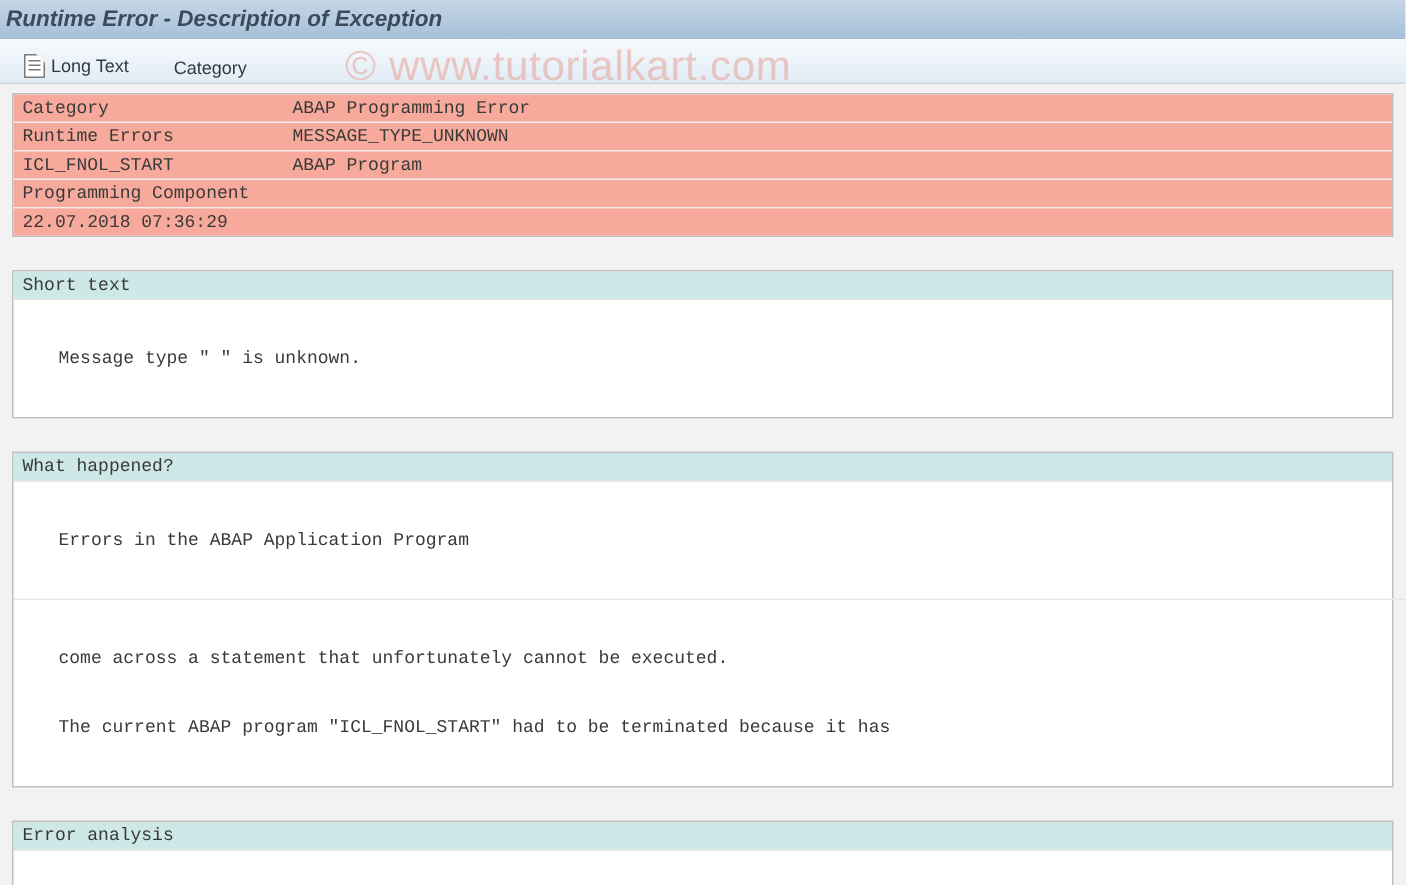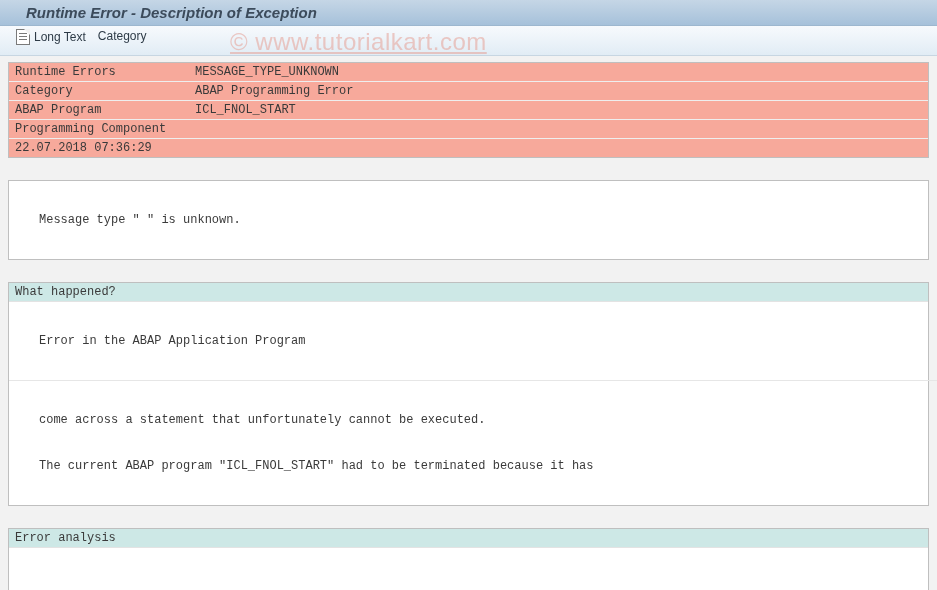--- a/index.html
+++ b/index.html
@@ -8,38 +8,39 @@
     height: 590px;
     font-family: "Lucida Console", Monaco, "Courier New", monospace;
     font-size: 12px;
     background: #f2f2f2;
     overflow: hidden;
     color: #3a3a3a;
   }
   .title-bar {
     background: linear-gradient(#c5d6e6, #a6c1da);
     border-bottom: 1px solid #9db7cf;
-    padding: 0 26px;
+    padding: 0 4px;
     height: 26px;
     display: flex;
     align-items: center;
   }
   .title-bar h1 {
     font-family: Arial, sans-serif;
     font-size: 15px;
     font-style: italic;
     font-weight: bold;
     color: #3c4b5b;
   }
   .toolbar {
     background: linear-gradient(#f7fafd, #e1ecf5);
     border-bottom: 1px solid #c7d6e2;
     height: 30px;
     display: flex;
-    align-items: flex-start;
+    align-items: flex-end;
+    gap: 18px;
     padding: 0 10px;
     font-family: Arial, sans-serif;
     font-size: 12px;
   }
   .toolbar .btn {
     display: flex;
     align-items: center;
     gap: 4px;
     padding: 3px 6px;
     cursor: pointer;
@@ -108,26 +109,25 @@
   .section-body .divider {
     border-top: 1px solid #e6e6e6;
     margin: 2px -30px 2px -30px;
   }
 
   .watermark {
     position: fixed;
     top: 28px;
     left: 230px;
     font-family: Arial, sans-serif;
-    font-size: 24px;
+    font-size: 28px;
     color: rgba(230, 160, 150, 0.55);
     pointer-events: none;
     user-select: none;
     letter-spacing: 0.5px;
-    text-decoration: underline;
   }
 </style>
 </head>
 <body>
 
 <div class="title-bar">
   <h1>Runtime Error - Description of Exception</h1>
 </div>
 
 <div class="toolbar">
@@ -139,49 +139,50 @@
     <span>Category</span>
   </div>
 </div>
 
 <div class="watermark">©  www.tutorialkart.com</div>
 
 <div class="content">
 
   <div class="block summary">
     <div class="row">
+      <div class="cell">Category</div>
+      <div class="cell">ABAP Programming Error</div>
+    </div>
+    <div class="row">
       <div class="cell">Runtime Errors</div>
       <div class="cell">MESSAGE_TYPE_UNKNOWN</div>
     </div>
     <div class="row">
-      <div class="cell">Category</div>
-      <div class="cell">ABAP Programming Error</div>
-    </div>
-    <div class="row">
+      <div class="cell">ICL_FNOL_START</div>
       <div class="cell">ABAP Program</div>
-      <div class="cell">ICL_FNOL_START</div>
     </div>
     <div class="row">
       <div class="cell">Programming Component</div>
     </div>
     <div class="row">
       <div class="cell">22.07.2018 07:36:29</div>
     </div>
   </div>
 
   <div class="block">
+    <div class="section-head">Short text</div>
     <div class="section-body">
       <div class="line">Message type " " is unknown.</div>
     </div>
   </div>
 
   <div class="block">
     <div class="section-head">What happened?</div>
     <div class="section-body">
-      <div class="line">Error in the ABAP Application Program</div>
+      <div class="line">Errors in the ABAP Application Program</div>
       <div class="divider"></div>
       <div class="line">come across a statement that unfortunately cannot be executed.</div>
       <div class="line">The current ABAP program "ICL_FNOL_START" had to be terminated because it has</div>
     </div>
   </div>
 
   <div class="block">
     <div class="section-head">Error analysis</div>
     <div class="section-body">
       

